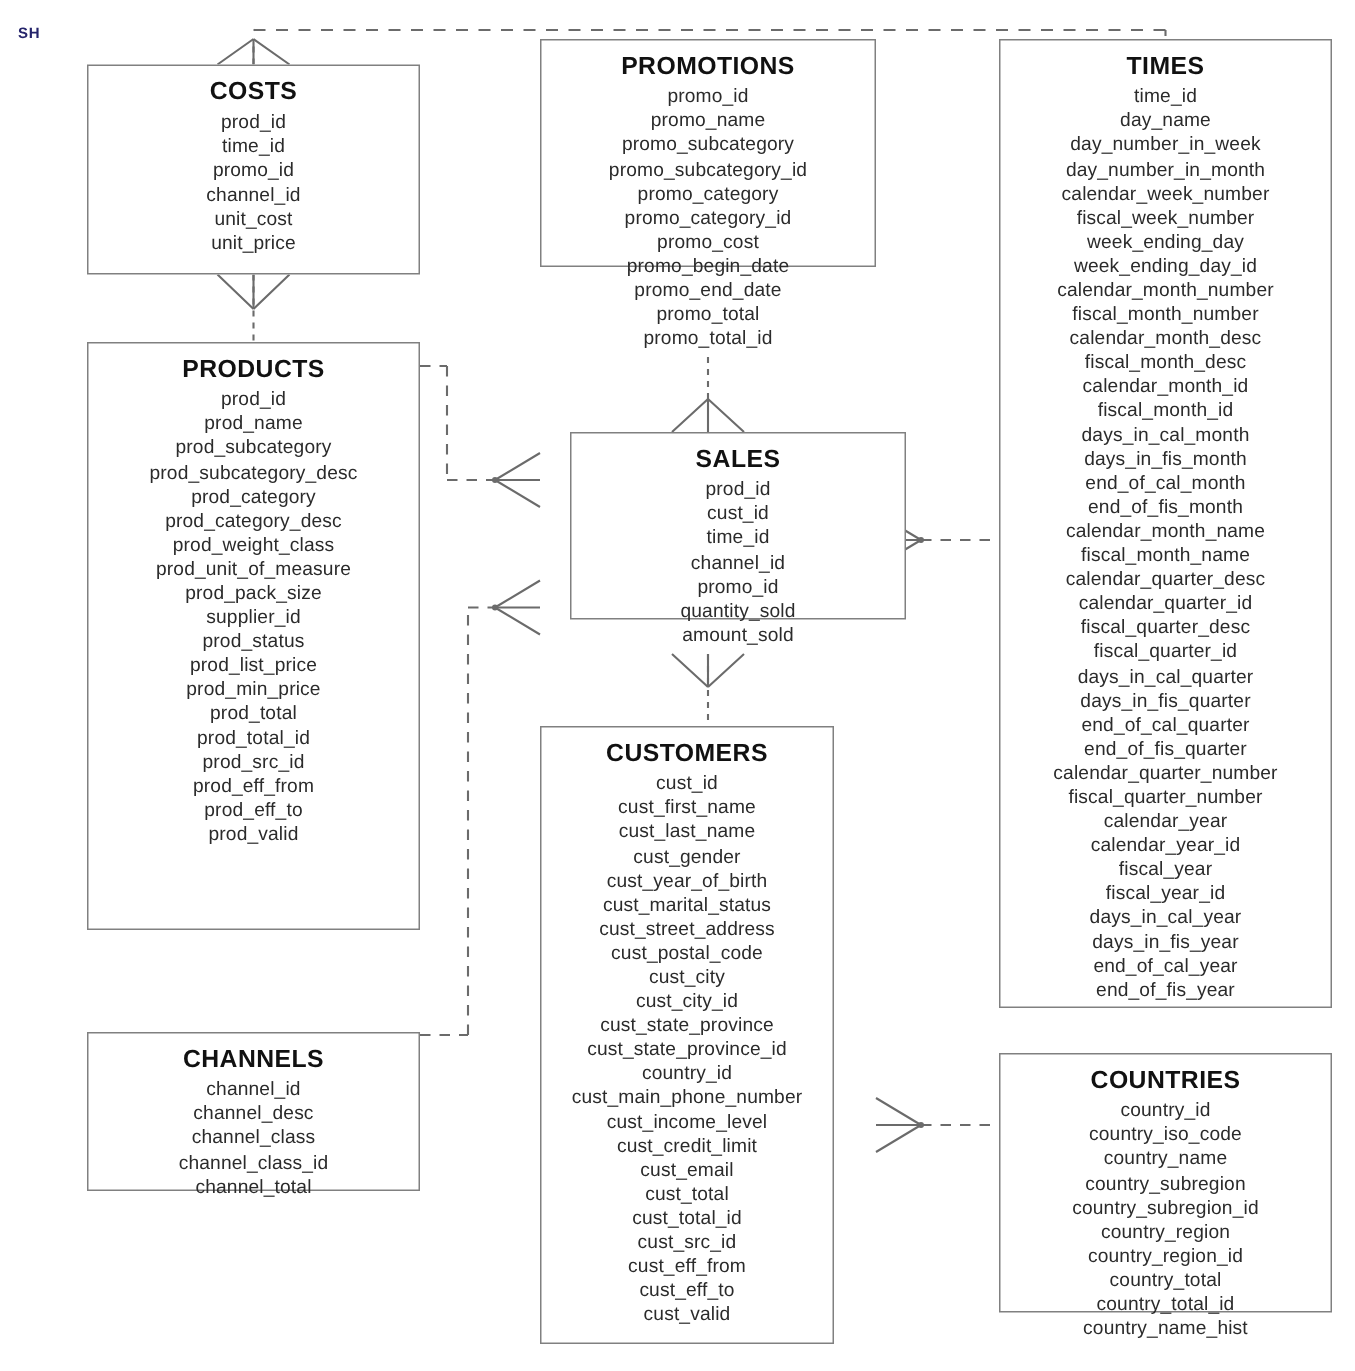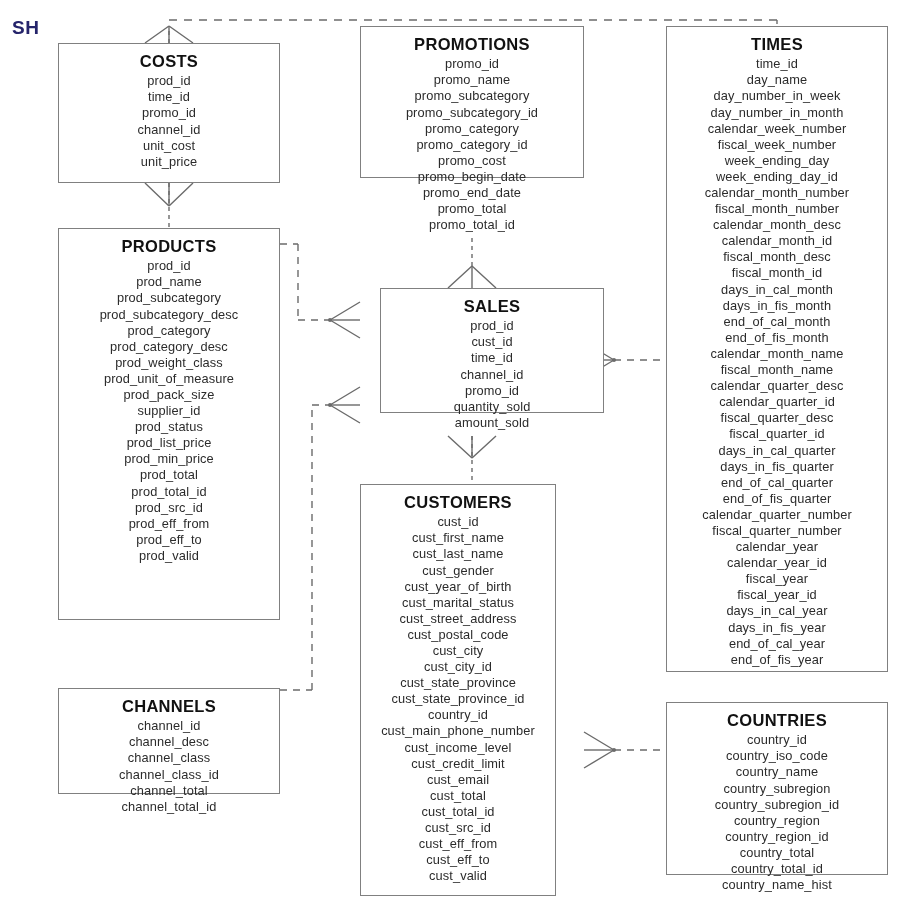--- a/index.html
+++ b/index.html
@@ -23,21 +23,21 @@
     left: 0;
     top: 0;
     width: 903px;
     height: 914px;
     pointer-events: none;
   }
   .schema-label {
     position: absolute;
     left: 12px;
     top: 17px;
-    font-size: 19px;
+    font-size: 10px;
     font-weight: bold;
     color: #25246b;
     letter-spacing: 0.5px;
   }
   .entity {
     position: absolute;
     box-sizing: border-box;
     border: 1.4px solid #808080;
     background: #ffffff;
     text-align: center;
@@ -170,21 +170,20 @@
         </div>
       </div>
       <div class="entity" style="left: 58px; top: 668px; width: 222px; height: 106px; margin-top: 20px;">
         <div class="entity-title">CHANNELS</div>
         <div class="entity-cols">
           <div class="entity-col">channel_id</div>
           <div class="entity-col">channel_desc</div>
           <div class="entity-col">channel_class</div>
           <div class="entity-col">channel_class_id</div>
           <div class="entity-col">channel_total</div>
-          <div class="entity-col">channel_total_id</div>
         </div>
       </div>
       <div class="entity" style="left: 360px; top: 26px; width: 224px; height: 152px;">
         <div class="entity-title">PROMOTIONS</div>
         <div class="entity-cols">
           <div class="entity-col">promo_id</div>
           <div class="entity-col">promo_name</div>
           <div class="entity-col">promo_subcategory</div>
           <div class="entity-col">promo_subcategory_id</div>
           <div class="entity-col">promo_category</div>
@@ -243,22 +242,22 @@
           <div class="entity-col">day_name</div>
           <div class="entity-col">day_number_in_week</div>
           <div class="entity-col">day_number_in_month</div>
           <div class="entity-col">calendar_week_number</div>
           <div class="entity-col">fiscal_week_number</div>
           <div class="entity-col">week_ending_day</div>
           <div class="entity-col">week_ending_day_id</div>
           <div class="entity-col">calendar_month_number</div>
           <div class="entity-col">fiscal_month_number</div>
           <div class="entity-col">calendar_month_desc</div>
+          <div class="entity-col">fiscal_month_desc</div>
           <div class="entity-col">calendar_month_id</div>
-          <div class="entity-col">fiscal_month_desc</div>
           <div class="entity-col">fiscal_month_id</div>
           <div class="entity-col">days_in_cal_month</div>
           <div class="entity-col">days_in_fis_month</div>
           <div class="entity-col">end_of_cal_month</div>
           <div class="entity-col">end_of_fis_month</div>
           <div class="entity-col">calendar_month_name</div>
           <div class="entity-col">fiscal_month_name</div>
           <div class="entity-col">calendar_quarter_desc</div>
           <div class="entity-col">calendar_quarter_id</div>
           <div class="entity-col">fiscal_quarter_desc</div>

